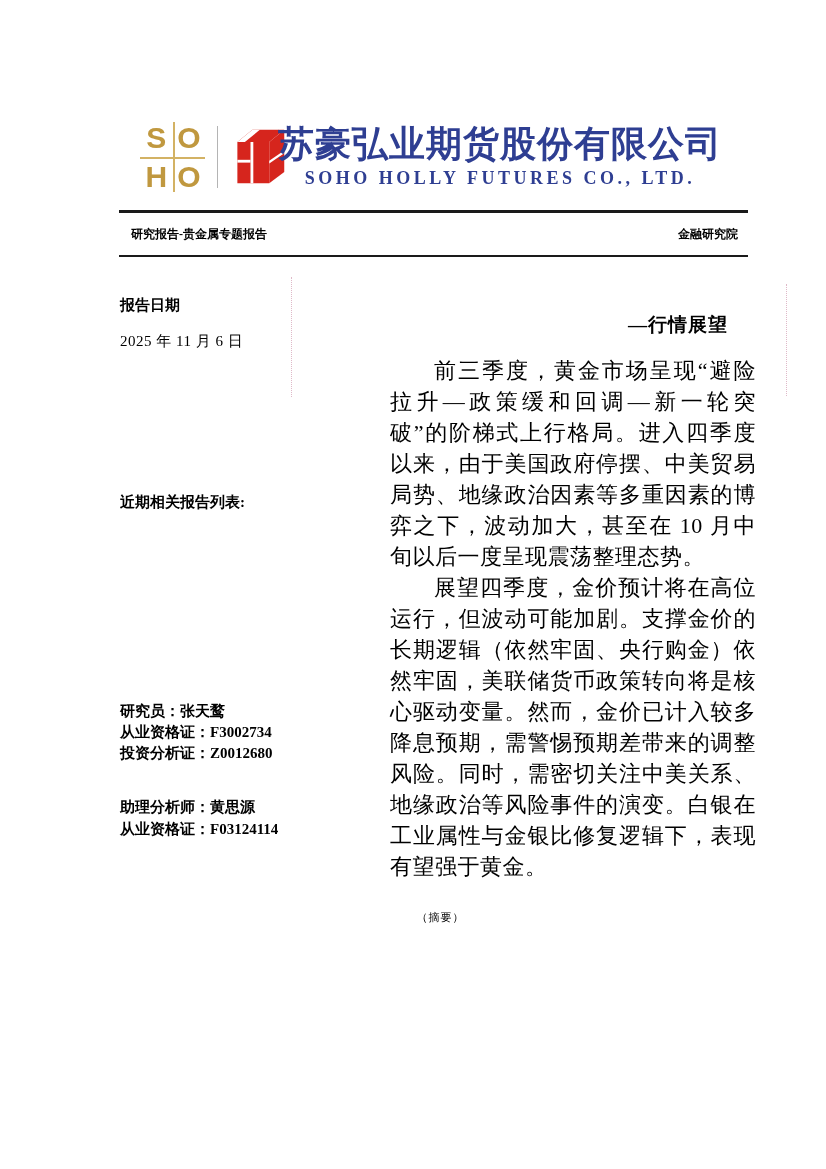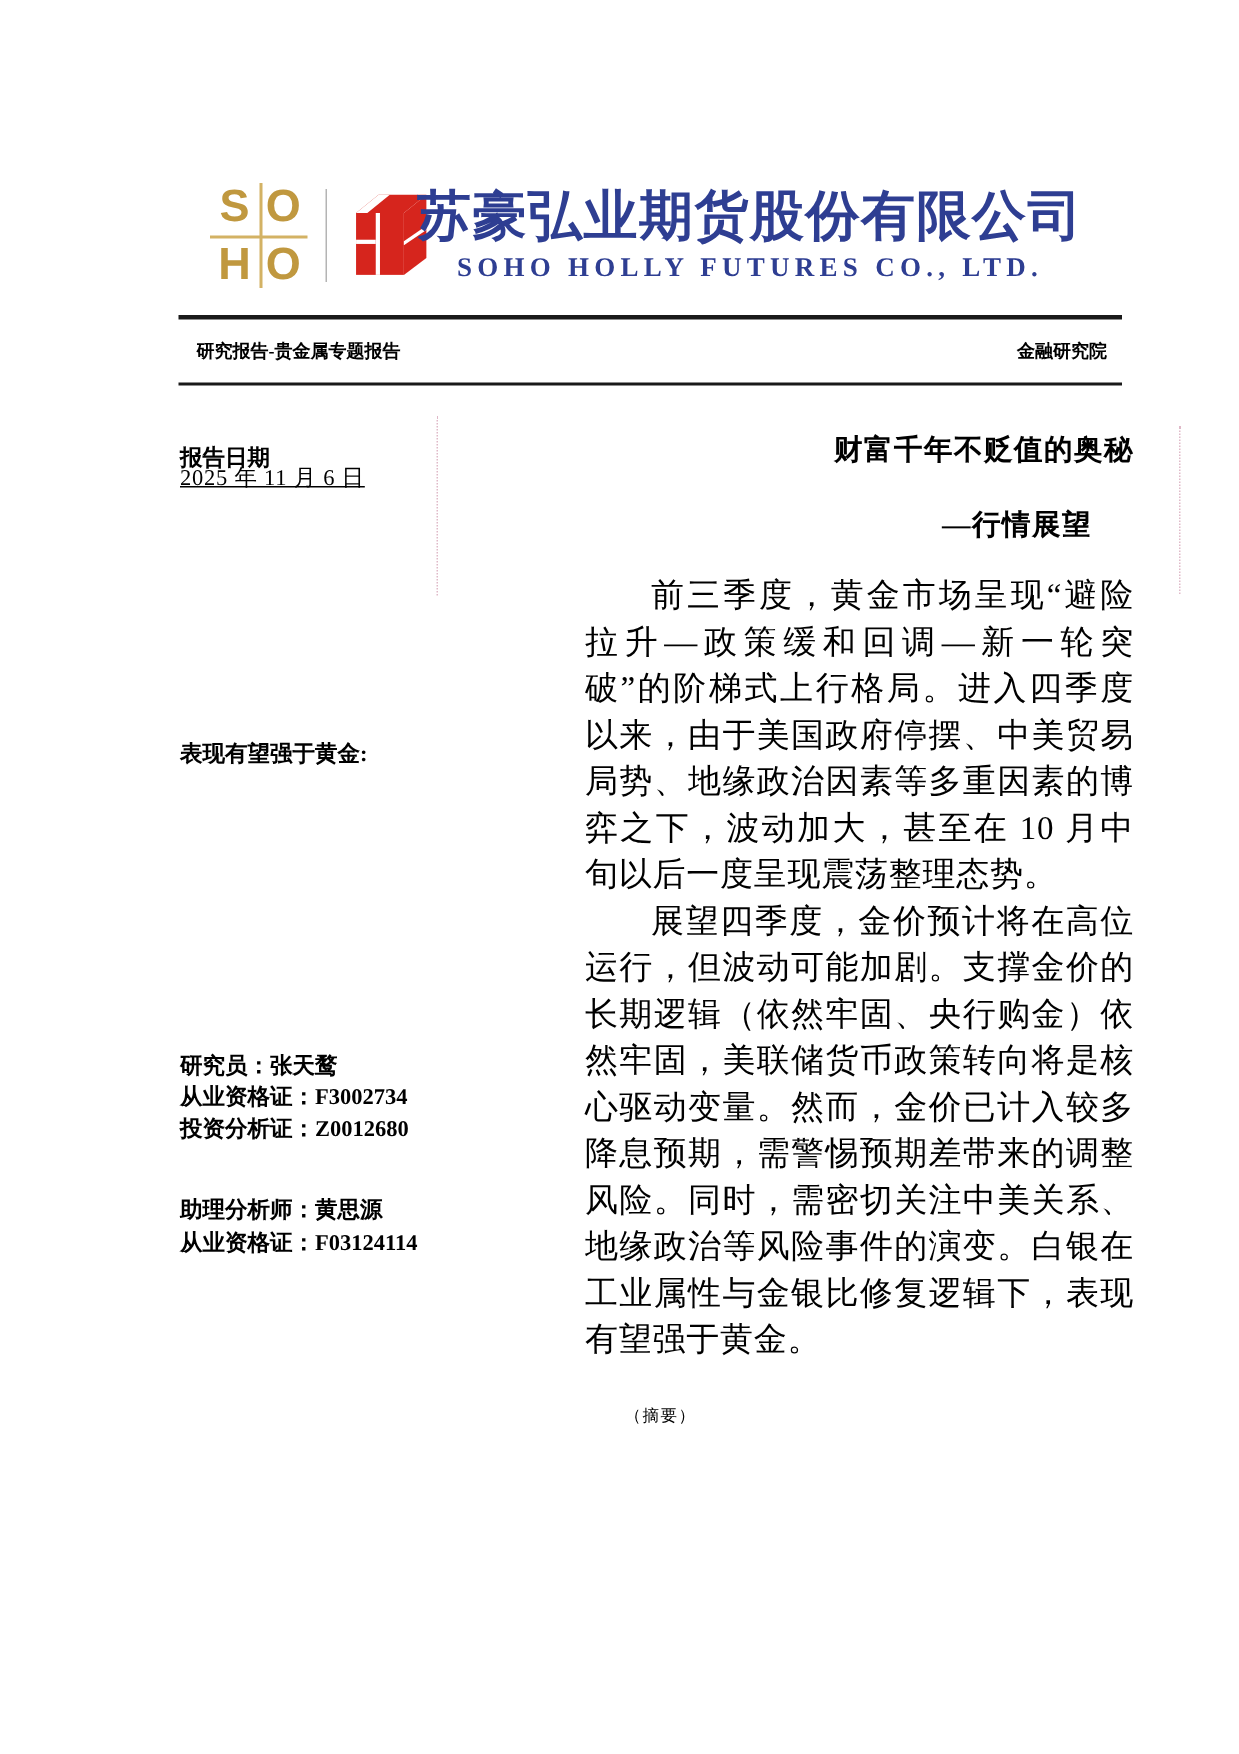--- a/index.html
+++ b/index.html
@@ -107,21 +107,21 @@
 
   
   .vguide { position: absolute; width: 0; border-left: 1px dotted #dfb9c8; }
   .vguide.g1 { left: 291px; top: 277px; height: 120px; }
   .vguide.g2 { left: 786px; top: 284px; height: 112px; }
 
   
   .sidebar-item { position: absolute; left: 120px; font-size: 15px; white-space: nowrap; }
   .lbl-bold { font-weight: 700; }
   .report-date-label { top: 296px; }
-  .report-date { top: 309px; font-weight: 400; letter-spacing: 0.5px; text-decoration: underline; }
+  .report-date { top: 332px; font-weight: 400; letter-spacing: 0.5px; }
   .related-label { top: 493px; }
   .analyst-block { top: 701px; line-height: 21px; font-weight: 700; }
   .assistant-block { top: 796px; line-height: 22px; font-weight: 700; }
   .sidebar-line { display: block; }
 
   
   .main-col { position: absolute; left: 390px; top: 288px; width: 366px; }
   .main-title {
     font-size: 19px;
     font-weight: 700;
@@ -184,35 +184,34 @@
   <div class="header-band">
     <span>研究报告-贵金属专题报告</span>
     <span>金融研究院</span>
   </div>
 
   <div class="vguide g1"></div>
   <div class="vguide g2"></div>
 
   <div class="sidebar-item lbl-bold report-date-label">报告日期</div>
   <div class="sidebar-item report-date">2025 年 11 月 6 日</div>
-  <div class="sidebar-item lbl-bold related-label">表现有望强于黄金:</div>
+  <div class="sidebar-item lbl-bold related-label">近期相关报告列表:</div>
 
   <div class="sidebar-item analyst-block">
     <span class="sidebar-line">研究员：张天鹜</span>
     <span class="sidebar-line">从业资格证：F3002734</span>
     <span class="sidebar-line">投资分析证：Z0012680</span>
   </div>
 
   <div class="sidebar-item assistant-block">
     <span class="sidebar-line">助理分析师：黄思源</span>
     <span class="sidebar-line">从业资格证：F03124114</span>
   </div>
 
   <div class="main-col">
-    <div class="main-title">财富千年不贬值的奥秘</div>
     <div class="main-subtitle">—行情展望</div>
     <div class="body-text">
       <p>前三季度，黄金市场呈现“避险拉升—政策缓和回调—新一轮突破”的阶梯式上行格局。进入四季度以来，由于美国政府停摆、中美贸易局势、地缘政治因素等多重因素的博弈之下，波动加大，甚至在 10 月中旬以后一度呈现震荡整理态势。</p>
       <p>展望四季度，金价预计将在高位运行，但波动可能加剧。支撑金价的长期逻辑（依然牢固、央行购金）依然牢固，美联储货币政策转向将是核心驱动变量。然而，金价已计入较多降息预期，需警惕预期差带来的调整风险。同时，需密切关注中美关系、地缘政治等风险事件的演变。白银在工业属性与金银比修复逻辑下，表现有望强于黄金。</p>
     </div>
     <div class="abstract-note">（摘要）</div>
   </div>
 
 </div>
 

